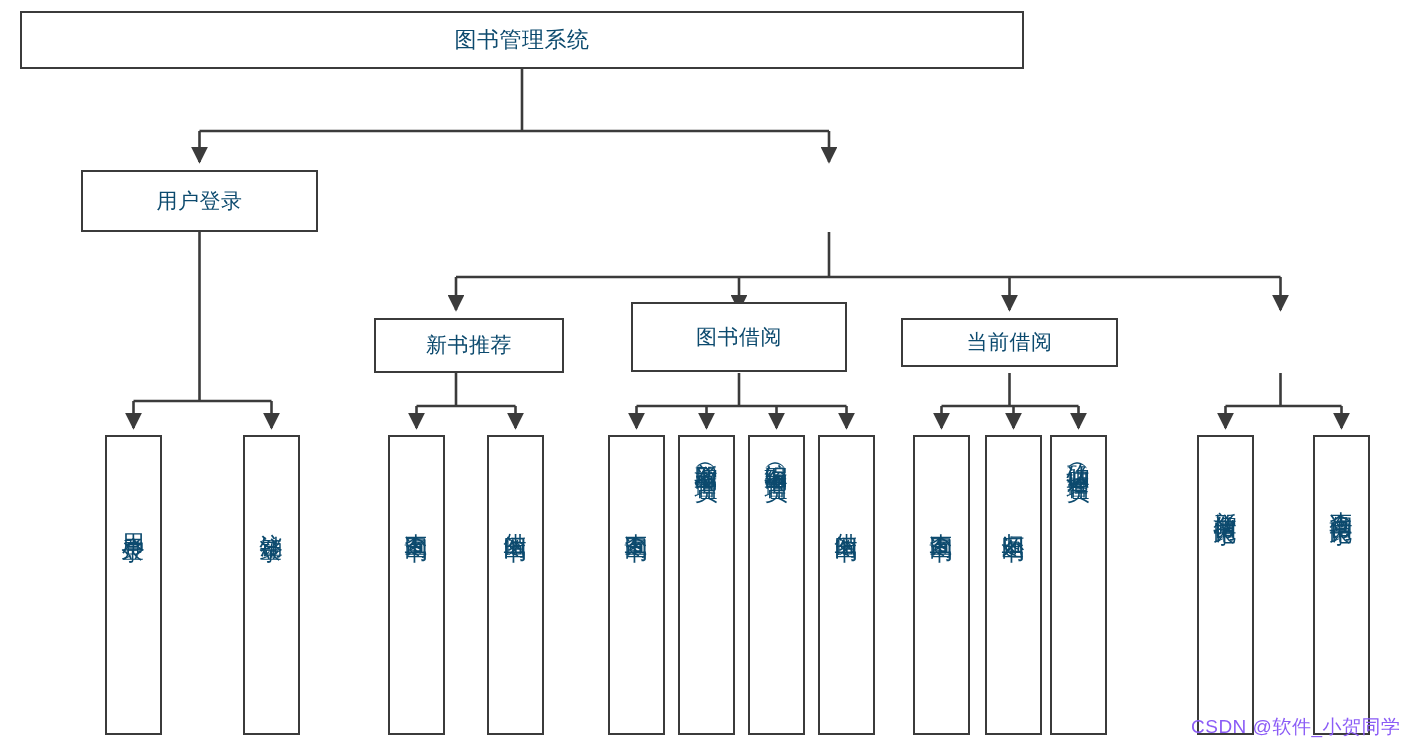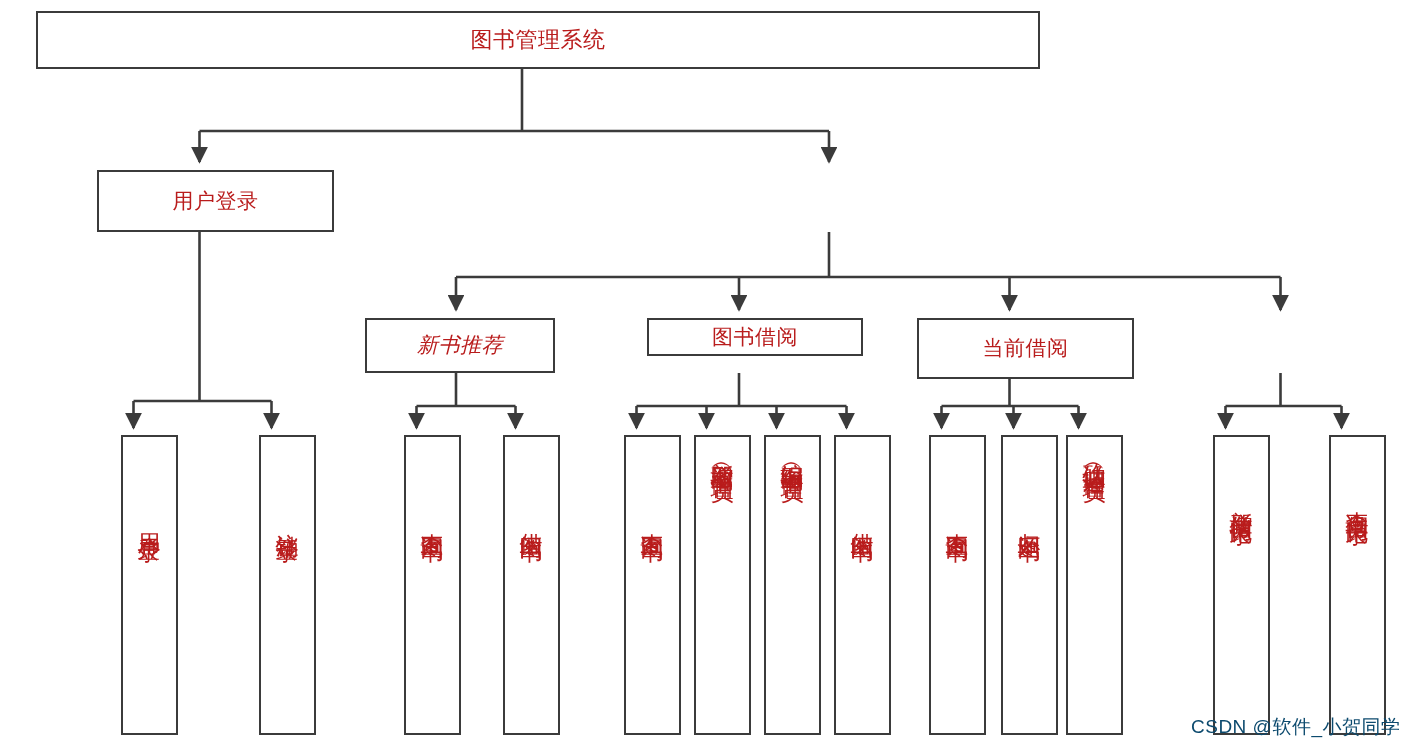--- a/index.html
+++ b/index.html
@@ -27,23 +27,22 @@
     pointer-events: none;
   }
   .node {
     position: absolute;
     box-sizing: border-box;
     border: 2.5px solid #3b3b3b;
     background: #ffffff;
     display: flex;
     align-items: center;
     justify-content: center;
-    color: #b91c1c;
+    color: #0c4a6e;
     z-index: 2;
-    margin-left: 16px;
   }
   .node .lbl {
     display: block;
     text-align: center;
     line-height: 1.18;
     white-space: nowrap;
   }
   
   .node.horiz .lbl {
     font-size: 21px;
@@ -74,21 +73,21 @@
     margin-top: 50px;
   }
   .node.vert.tall .lbl {
     margin-top: 2px;
   }
   .watermark {
     position: absolute;
     left: 1191px;
     top: 714px;
     font-size: 19px;
-    color: #0c4a6e;
+    color: #8b5cf6;
     letter-spacing: 0.5px;
     white-space: nowrap;
     z-index: 5;
     font-family: "Liberation Sans", "DejaVu Sans", sans-serif;
   }
 </style>
 </head>
 <body>
 
 <div id="canvas">
@@ -144,27 +143,27 @@
   </svg>
 
   <div class="node horiz root" style="left:20px; top:11px; width:1004px; height:58px;">
     <span class="lbl">图书管理系统</span>
   </div>
 
   <div class="node horiz" style="left:81px; top:170px; width:237px; height:62px;">
     <span class="lbl">用户登录</span>
   </div>
 
-  <div class="node horiz" style="left:349px; top:318px; width:190px; height:55px;font-style:italic;">
+  <div class="node horiz" style="left:374px; top:318px; width:190px; height:55px;">
     <span class="lbl">新书推荐</span>
   </div>
-  <div class="node horiz" style="left:631px; top:318px; width:216px; height:38px;">
+  <div class="node horiz" style="left:631px; top:302px; width:216px; height:70px;">
     <span class="lbl">图书借阅</span>
   </div>
-  <div class="node horiz" style="left:901px; top:318px; width:217px; height:61px;">
+  <div class="node horiz" style="left:901px; top:318px; width:217px; height:49px;">
     <span class="lbl">当前借阅</span>
   </div>
 
   <div class="node vert mid" style="left:105px; top:435px; width:57px; height:300px;">
     <span class="lbl">用户登录</span>
   </div>
   <div class="node vert mid" style="left:243px; top:435px; width:57px; height:300px;">
     <span class="lbl">注销登录</span>
   </div>
 

